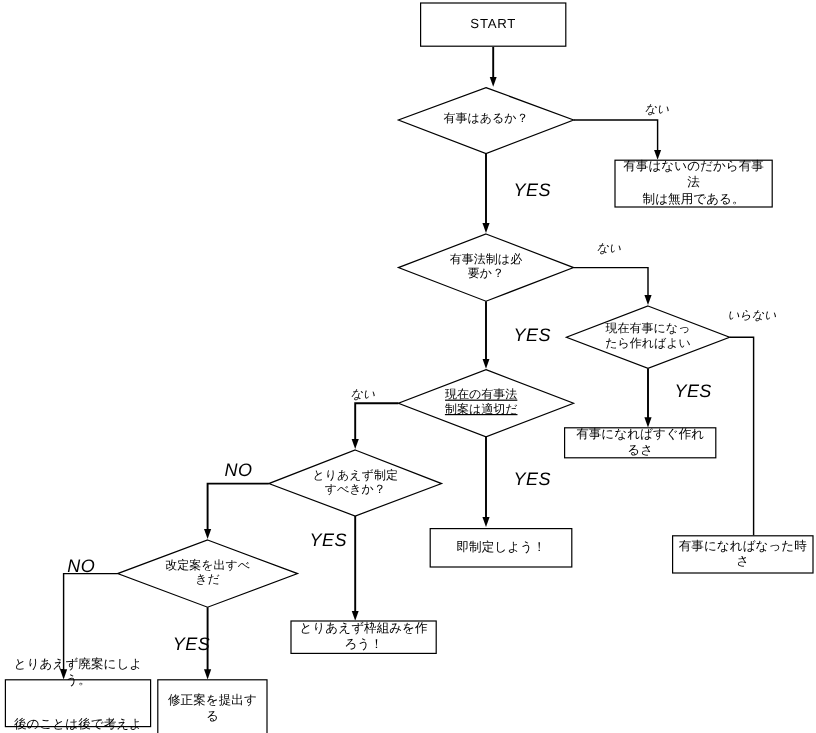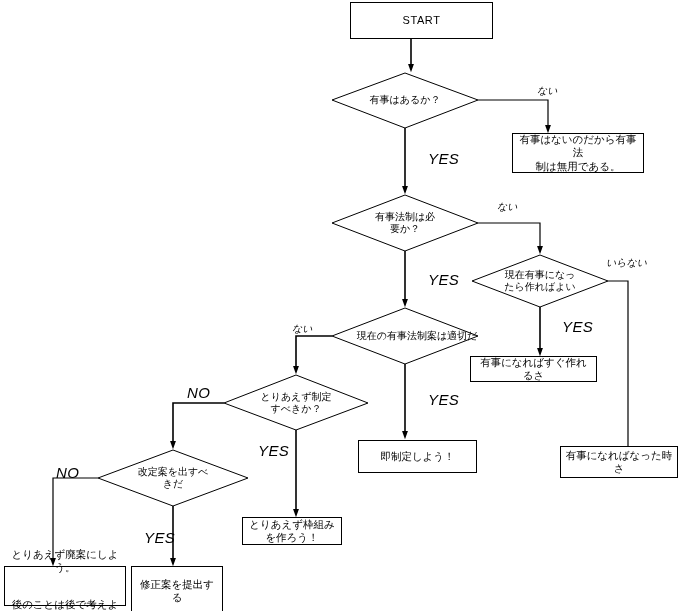--- a/index.html
+++ b/index.html
@@ -104,21 +104,21 @@
 
     <path d="M224,403 L173,403 L173,445" stroke="#000000" stroke-width="1.6" fill="none" marker-end="url(#arrow)"></path>
 
     <path d="M296,430 L296,513" stroke="#000000" stroke-width="1.6" fill="none" marker-end="url(#arrow)"></path>
 
     <path d="M98,478 L53,478 L53,562" stroke="#000000" stroke-width="1.2" fill="none" marker-end="url(#arrow)"></path>
 
     <path d="M173,506 L173,562" stroke="#000000" stroke-width="1.6" fill="none" marker-end="url(#arrow)"></path>
   </svg>
 
-  <div class="node proc-box start-box" style="left:350px; top:2px; width:143px; height:37px;">
+  <div class="node proc-box start-box" style="left:350px; top:2px; width:122px; height:37px;">
     <span>START</span>
   </div>
 
   <div class="node diamond-label" style="left:332px; top:86px; width:146px; height:28px;">
     <span>有事はあるか？</span>
   </div>
 
   <div class="node proc-box" style="left:512px; top:133px; width:132px; height:40px; flex-direction:column;">
     <span>有事はないのだから有事法</span>
     <span>制は無用である。</span>
@@ -135,35 +135,35 @@
   </div>
 
   <div class="node proc-box" style="left:470px; top:356px; width:127px; height:26px;">
     <span>有事になればすぐ作れるさ</span>
   </div>
 
   <div class="node proc-box" style="left:560px; top:446px; width:118px; height:32px;">
     <span>有事になればなった時さ</span>
   </div>
 
-  <div class="node diamond-label" style="left:354px; top:320px; width:126px; height:32px; ">
+  <div class="node diamond-label" style="left:338px; top:320px; width:126px; height:32px; flex-direction:column;text-decoration:underline;">
     <span>現在の有事法</span>
     <span>制案は適切だ</span>
   </div>
 
   <div class="node proc-box" style="left:358px; top:440px; width:119px; height:33px;">
     <span>即制定しよう！</span>
   </div>
 
   <div class="node diamond-label" style="left:232px; top:387px; width:128px; height:32px; flex-direction:column;">
     <span>とりあえず制定</span>
     <span>すべきか？</span>
   </div>
 
-  <div class="node proc-box" style="left:242px; top:517px; width:100px; height:28px;text-align:center;">
+  <div class="node proc-box" style="left:242px; top:517px; width:122px; height:28px;text-align:center;">
     <span>とりあえず枠組みを作ろう！</span>
   </div>
 
   <div class="node diamond-label" style="left:110px; top:462px; width:126px; height:32px; flex-direction:column;">
     <span>改定案を出すべ</span>
     <span>きだ</span>
   </div>
 
   <div class="node proc-box" style="left:4px; top:566px; width:122px; height:40px; flex-direction:column;gap:24px;">
     <span>とりあえず廃案にしよう。</span>

